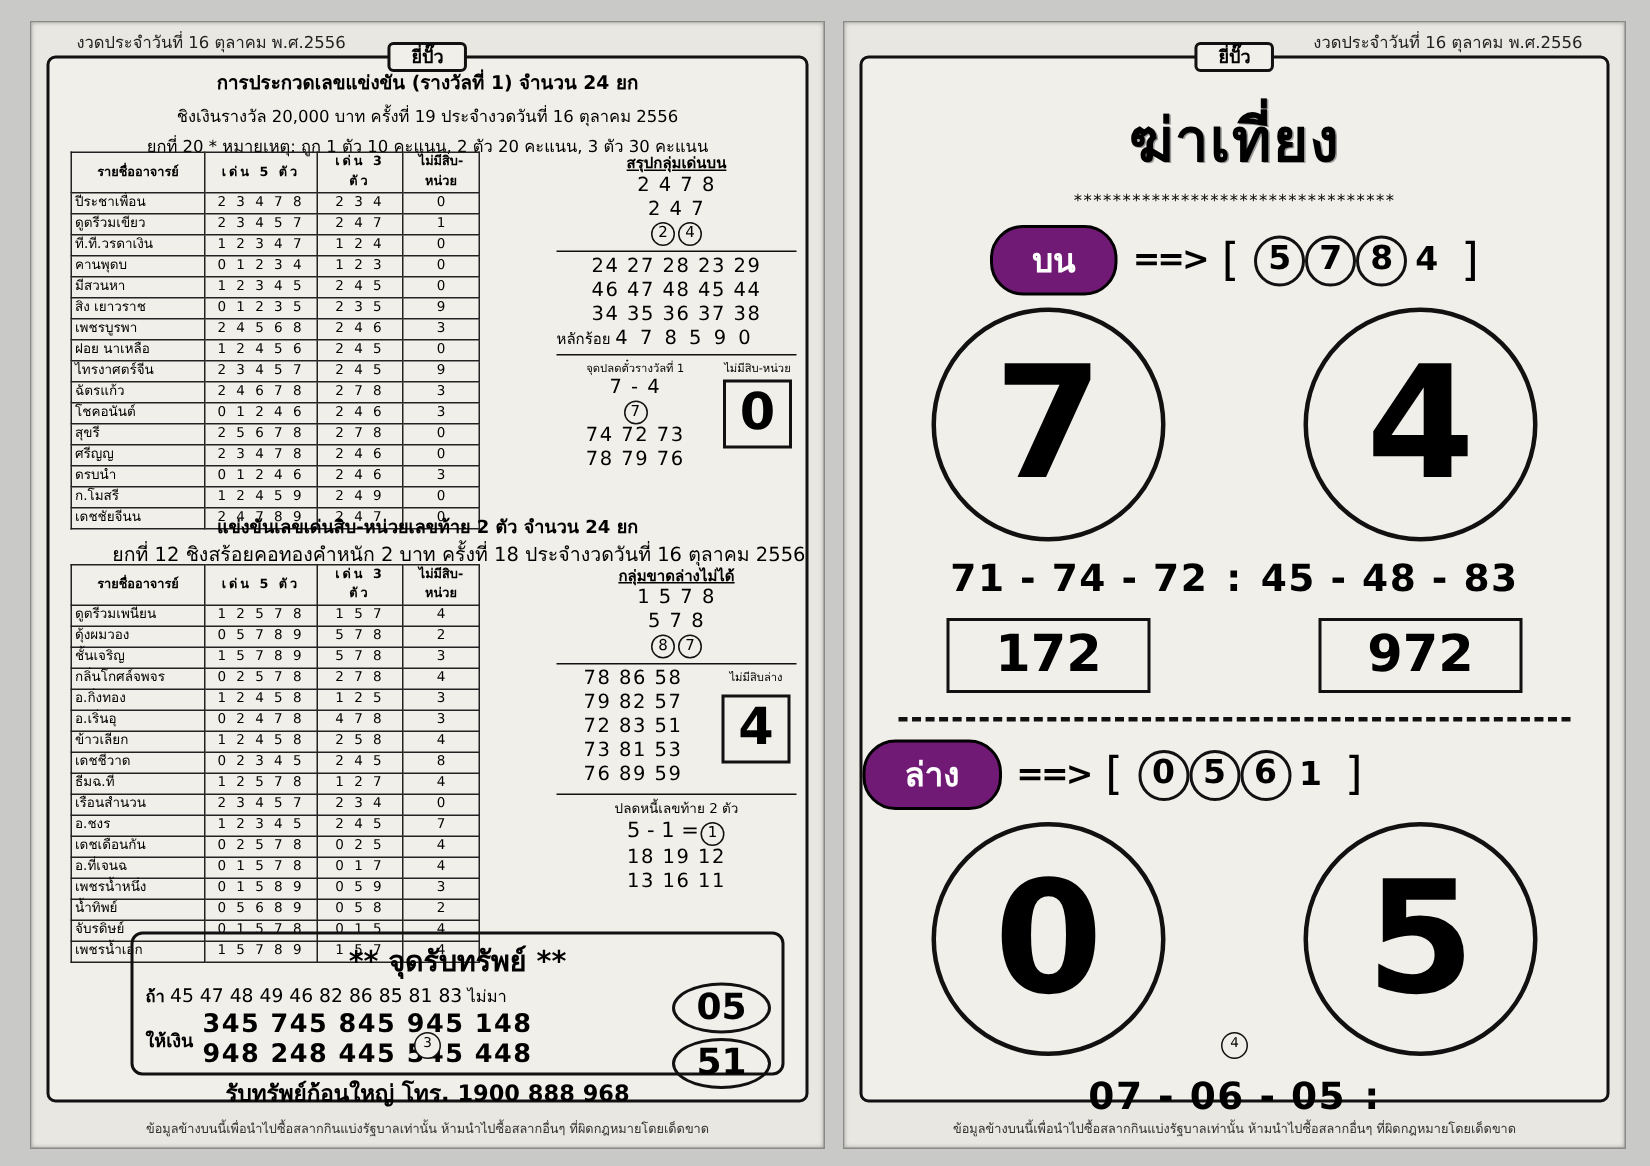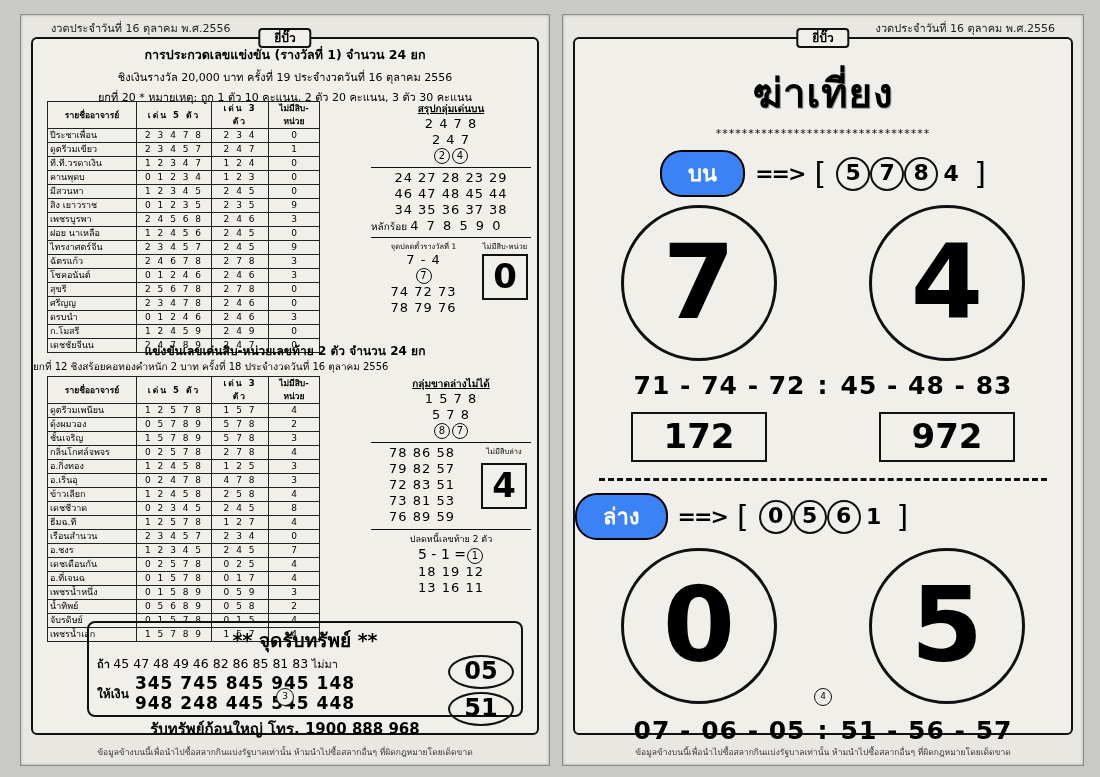--- a/index.html
+++ b/index.html
@@ -67,21 +67,21 @@
   .oval{border:2px solid #111;border-radius:50%;font-weight:bold;text-align:center;}
 
   
   #right-page .inner{background:#efedе8;}
   .brand{
     text-align:center;font-size:40px;font-weight:bold;letter-spacing:1px;
     margin-top:22px;text-shadow:1px 1px 0 #999;
   }
   .stars{text-align:center;font-size:11px;letter-spacing:1px;margin-top:2px;}
   .pill{
-    display:inline-block;background:#3b82f6;color:#fff;border-radius:22px;
+    display:inline-block;background:#701a75;color:#fff;border-radius:22px;
     padding:4px 26px;font-size:22px;font-weight:bold;border:2px solid #000;
   }
   .arrow{font-size:22px;font-weight:bold;letter-spacing:-2px;}
   .brk{font-size:30px;}
   .digit-c{
     display:inline-block;width:30px;height:30px;border:2px solid #111;border-radius:50%;
     text-align:center;line-height:28px;font-size:22px;font-weight:bold;vertical-align:middle;
   }
   .digit-p{display:inline-block;width:26px;text-align:center;font-size:22px;font-weight:bold;vertical-align:middle;}
   .bigcircle{
@@ -243,21 +243,21 @@
           <div class="big-nums">78  79  76</div>
         </div>
         <div style="width:52px;">
           <div style="font-size:7.5px;text-align:center;">ไม่มีสิบ-หน่วย</div>
           <div class="bigbox" style="margin:2px auto 0;">0</div>
         </div>
       </div>
     </div>
 
     <div style="position:absolute;left:0;right:0;top:302px;text-align:center;font-size:12px;font-weight:bold;">แข่งขันเลขเด่นสิบ-หน่วยเลขท้าย 2 ตัว  จำนวน  24 ยก</div>
-    <div style="position:absolute;left:0;right:0;top:320px;text-align:left;font-size:10px;">ยกที่ 12   ชิงสร้อยคอทองคำหนัก 2 บาท  ครั้งที่ 18  ประจำงวดวันที่ 16 ตุลาคม 2556</div>
+    <div style="position:absolute;left:0;right:0;top:320px;text-align:right;font-size:13px;">ยกที่ 12   ชิงสร้อยคอทองคำหนัก 2 บาท  ครั้งที่ 18  ประจำงวดวันที่ 16 ตุลาคม 2556</div>
 
     <div style="position:absolute;left:14px;top:337px;">
       <table class="grid" id="tbl2">
         <thead>
             <tr>
           <th class="nm colhead">รายชื่ออาจารย์</th>
           <th class="c5 colhead">เด่น 5 ตัว</th>
           <th class="c3 colhead">เด่น 3 ตัว</th>
           <th class="cz colhead">ไม่มีสิบ-หน่วย</th>
         </tr>
@@ -473,19 +473,18 @@
     </div>
 
     <div style="display:flex;justify-content:space-around;margin-top:8px;">
       <div class="bigcircle">0</div>
       <div class="bigcircle">5</div>
     </div>
 
     <div style="display:flex;align-items:center;justify-content:center;gap:12px;margin-top:12px;">
       <span class="rowline">07 - 06 - 05</span>
       <span class="rowline">:</span>
-      <span class="rowline">51 - 56 - 57</span>
     </div>
 
     <div class="pagenum">4</div>
   </div>
   <div class="footnote">ข้อมูลข้างบนนี้เพื่อนำไปซื้อสลากกินแบ่งรัฐบาลเท่านั้น ห้ามนำไปซื้อสลากอื่นๆ ที่ผิดกฎหมายโดยเด็ดขาด</div>
 </div>
 
 </body></html>

